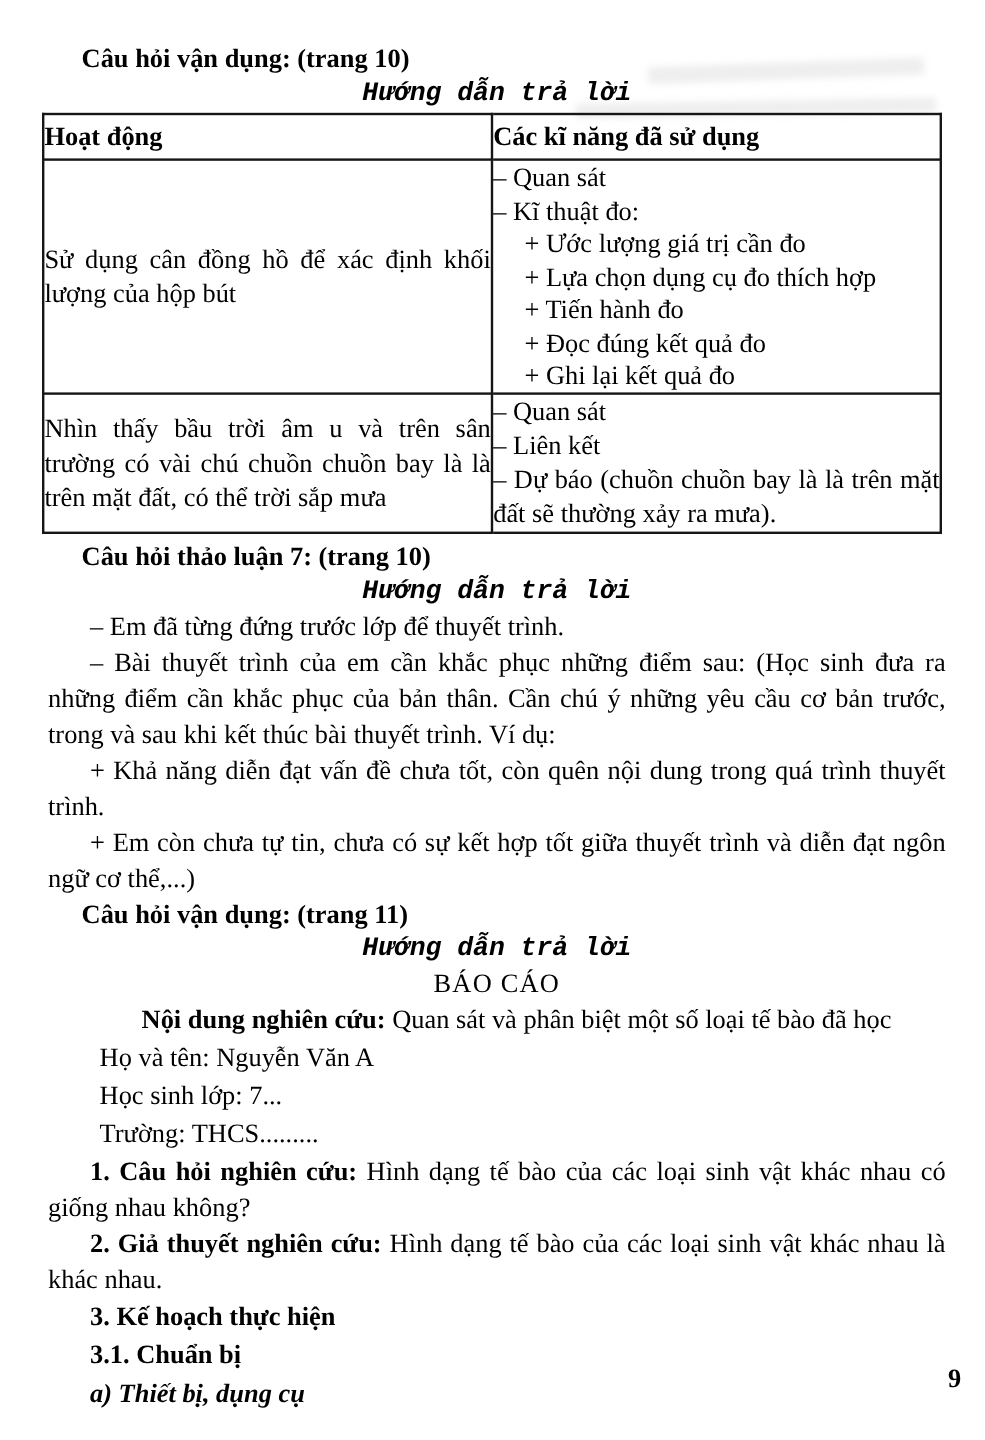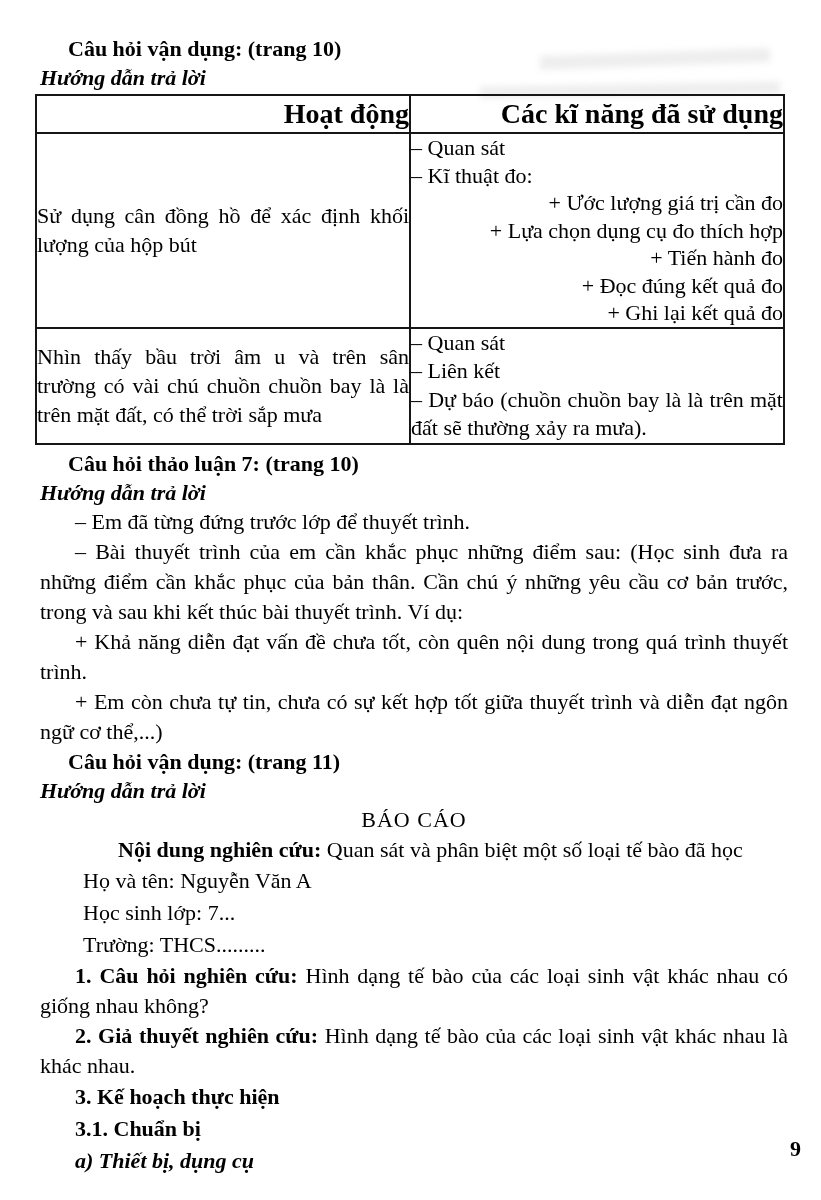--- a/index.html
+++ b/index.html
@@ -15,58 +15,60 @@
   }
   .content { position:absolute; left:40px; top:34px; width:748px; }
 
   .sec-heading {
     font-weight:bold;
     padding-left:28px;
     line-height:30px;
     white-space:nowrap;
   }
   .guide {
+    text-align:center;
     font-weight:bold;
     font-style:italic;
     line-height:28px;
+    font-family:Liberation Mono, monospace;
   }
 
   table.answers {
     border-collapse:collapse;
     width:750px;
     margin-left:-5px;
     margin-top:2px;
     margin-bottom:4px;
     table-layout:fixed;
   }
   table.answers th, table.answers td {
     border:2px solid #161616;
     vertical-align:middle;
     padding:0;
   }
   table.answers th {
     height:36px;
-    font-size:28px;
+    font-size:22px;
     font-weight:bold;
-    text-align:right;
+    text-align:left;
     margin-top:36px;
   }
   td.activity {
     width:50%;
     padding:4px 9px;
     text-align:justify;
     line-height:29px;
   }
   td.skills {
     width:50%;
     padding:5px 8px 5px 11px;
     vertical-align:middle;
   }
   .skill-line { line-height:27.5px; }
-  .skill-line.sub { padding-left:26px;text-align:right; }
+  .skill-line.sub { padding-left:26px; }
   .skill-line.just { text-align:justify; }
   td.skills-r2 { vertical-align:middle; }
   td.skills-r2 .skill-line { line-height:28.5px; }
 
   p.body {
     margin:0;
     line-height:30px;
     text-align:justify;
     text-indent:35px;
   }

